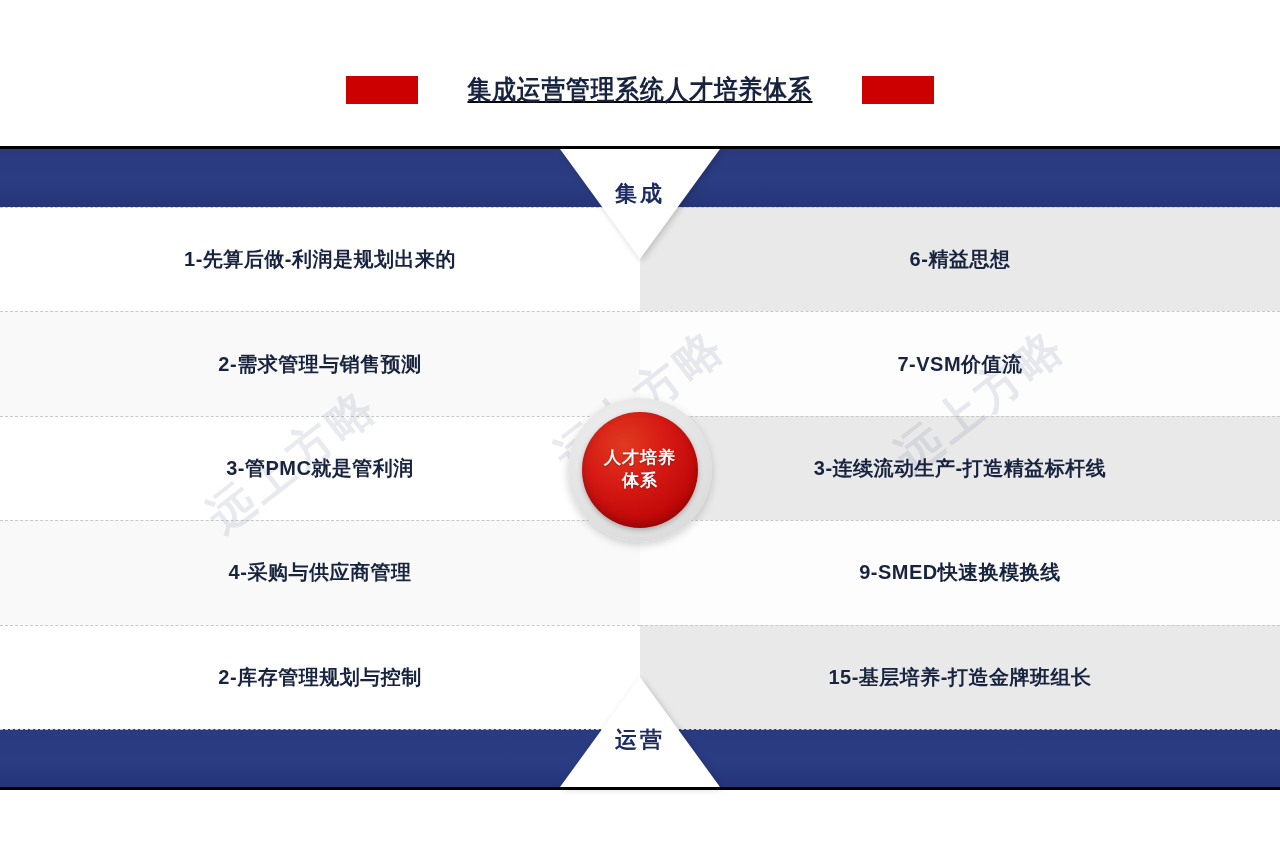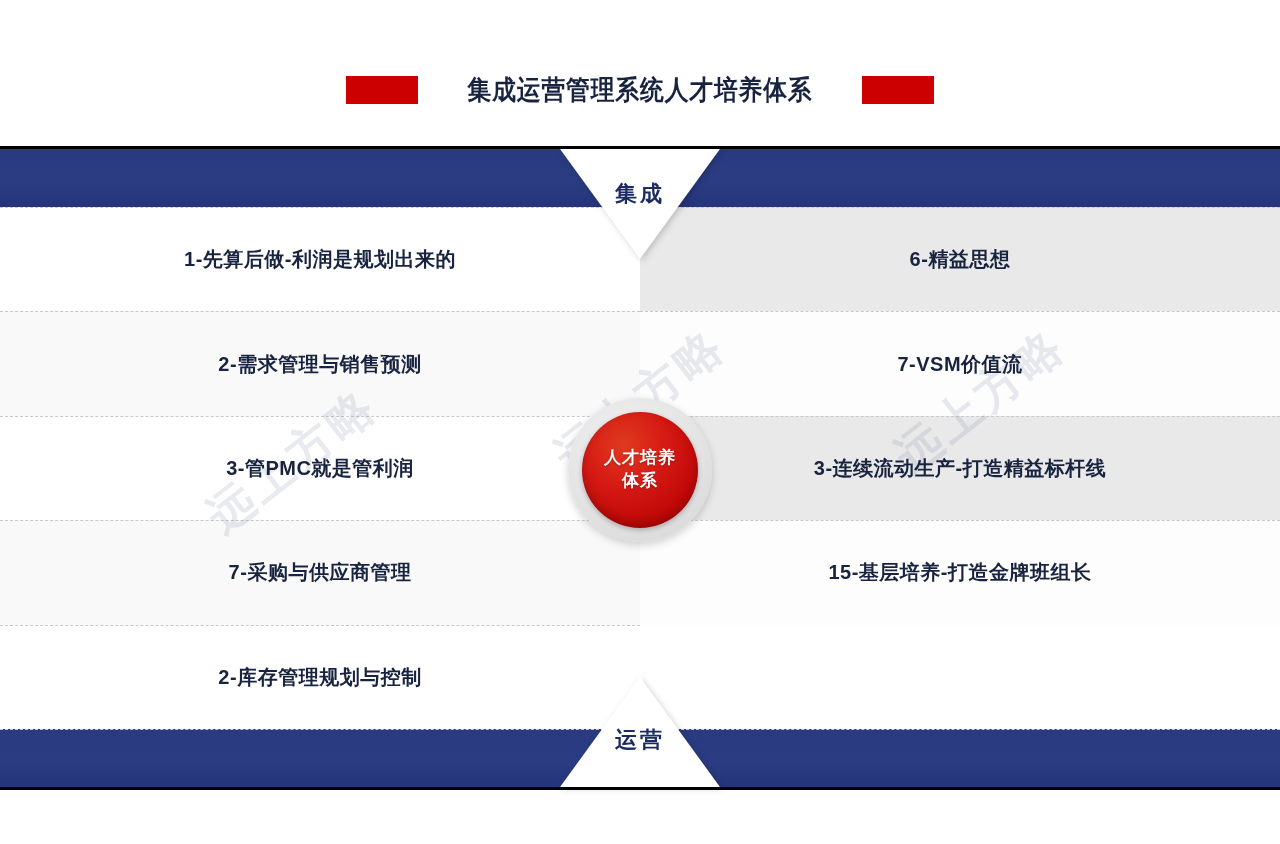--- a/index.html
+++ b/index.html
@@ -19,20 +19,21 @@
   #title-area {
     position: absolute;
     left: 0;
     top: 60px;
     width: 1280px;
     height: 60px;
     display: flex;
     align-items: center;
     justify-content: center;
     gap: 26px;
+    text-decoration: underline;
   }
   .title-bar-red {
     width: 72px;
     height: 28px;
     background: #cc0000;
     flex: 0 0 auto;
   }
   #title-text {
     font-size: 27px;
     font-weight: bold;
@@ -228,36 +229,39 @@
       <div class="cell">
         <span class="cell-label">1-先算后做-利润是规划出来的</span>
       </div>
       <div class="cell">
         <span class="cell-label">2-需求管理与销售预测</span>
       </div>
       <div class="cell">
         <span class="cell-label">3-管PMC就是管利润</span>
       </div>
       <div class="cell">
-        <span class="cell-label">7-采购与供应商管理</span>
+        <span class="cell-label">4-采购与供应商管理</span>
       </div>
       <div class="cell">
         <span class="cell-label">2-库存管理规划与控制</span>
       </div>
     </div>
 
     <div class="column" id="col-right">
       <div class="cell">
         <span class="cell-label">6-精益思想</span>
       </div>
       <div class="cell">
         <span class="cell-label">7-VSM价值流</span>
       </div>
       <div class="cell">
         <span class="cell-label">3-连续流动生产-打造精益标杆线</span>
+      </div>
+      <div class="cell">
+        <span class="cell-label">9-SMED快速换模换线</span>
       </div>
       <div class="cell">
         <span class="cell-label">15-基层培养-打造金牌班组长</span>
       </div>
     </div>
   </div>
 
   <div class="edge-dash" id="edge-dash-top"></div>
   <div class="edge-dash" id="edge-dash-bottom"></div>
 

